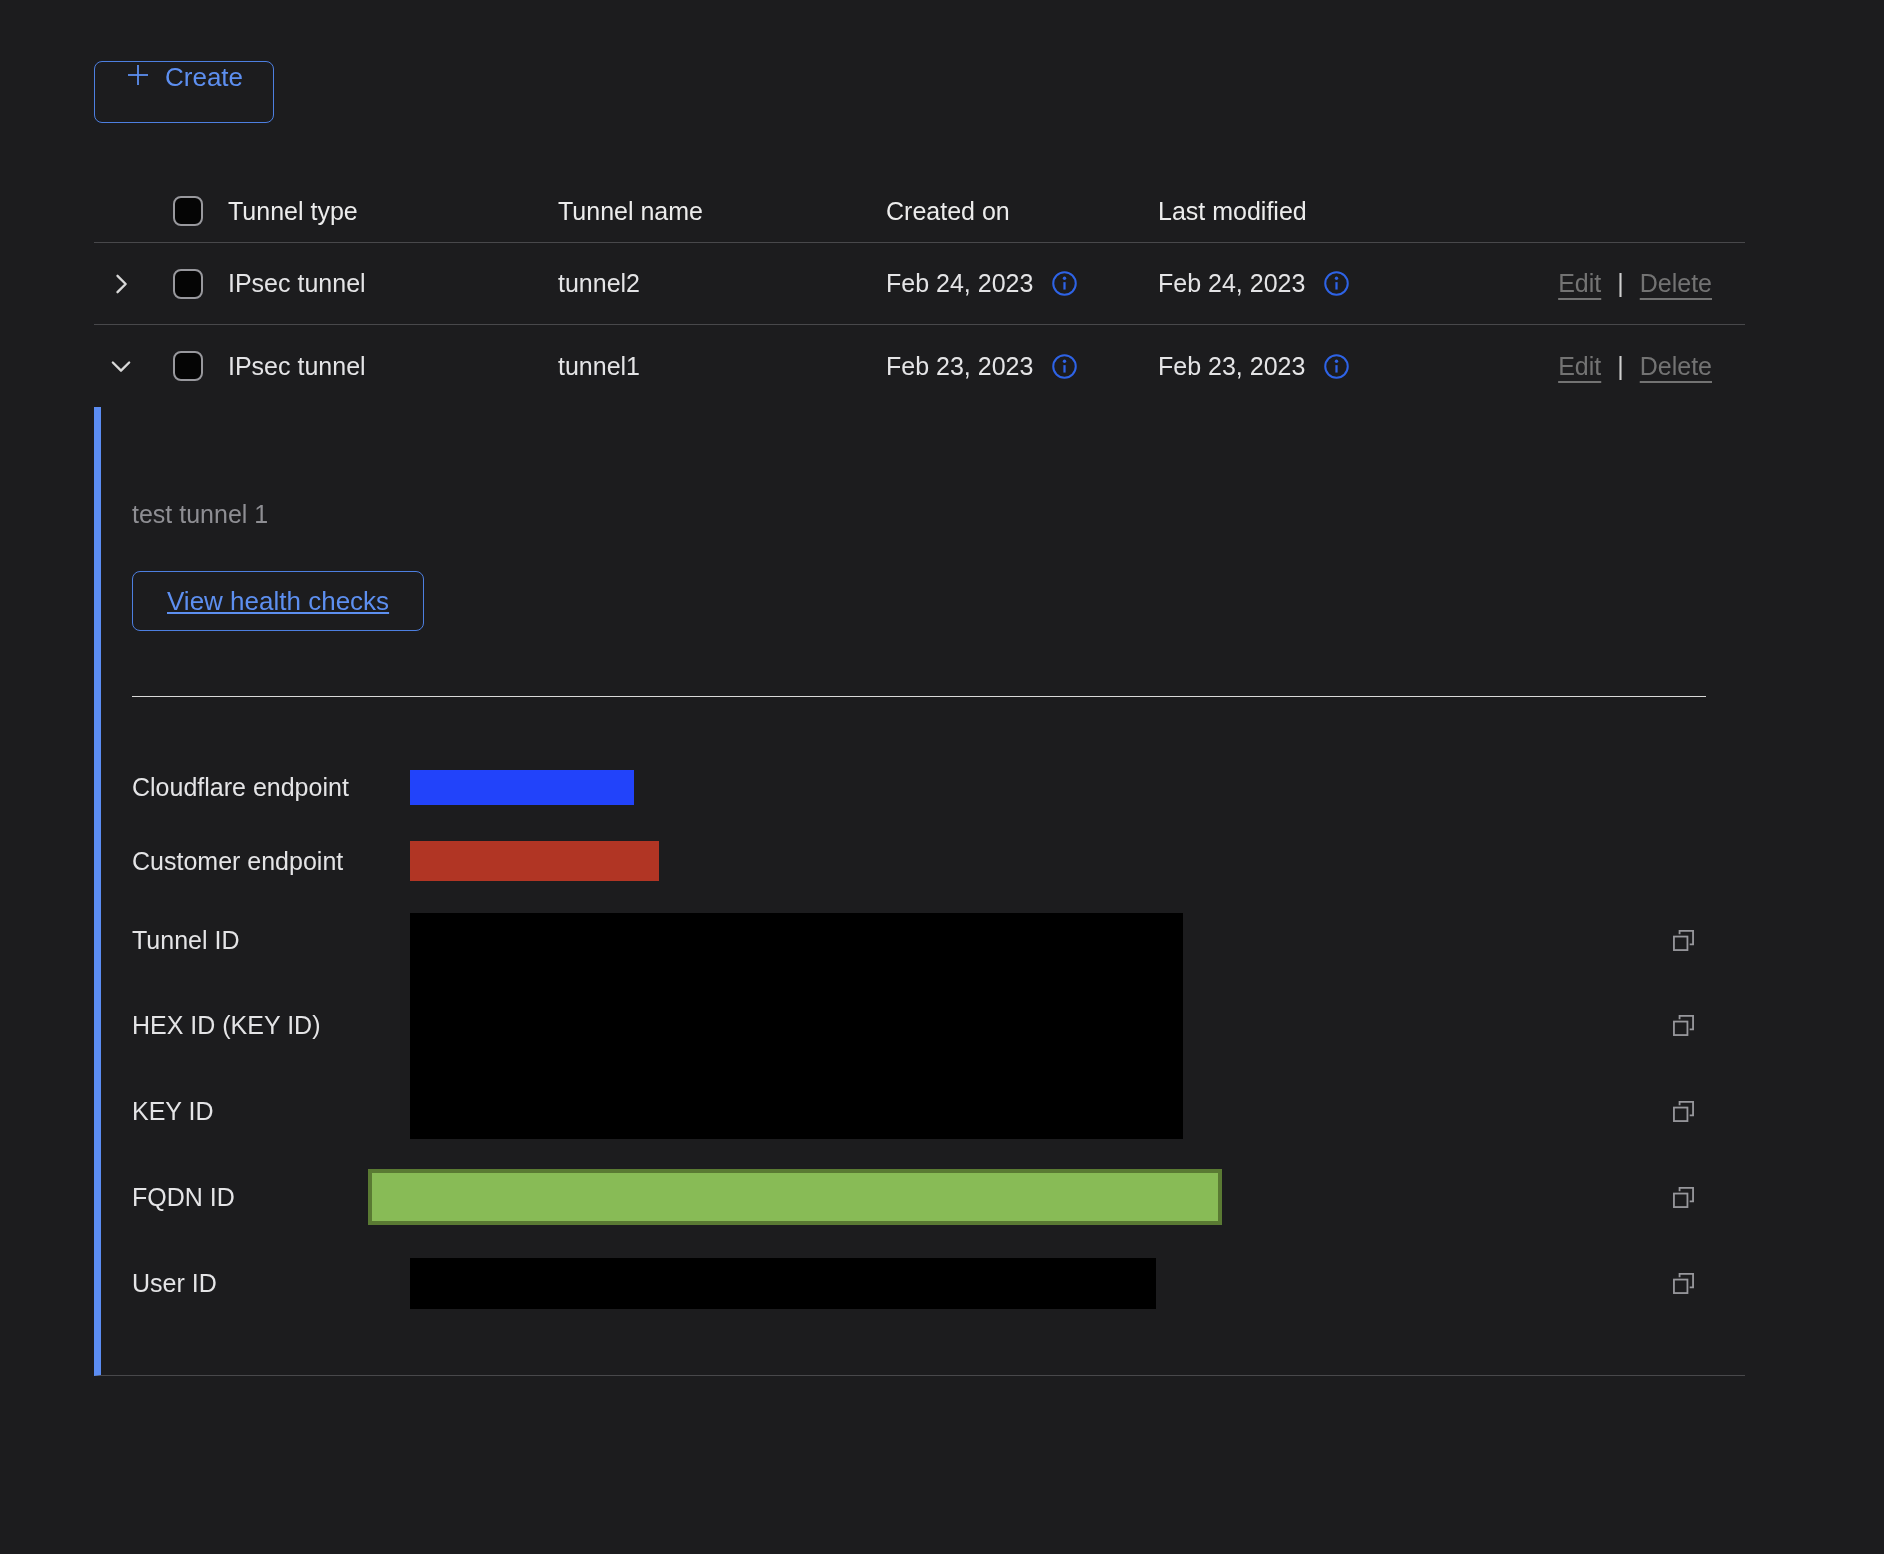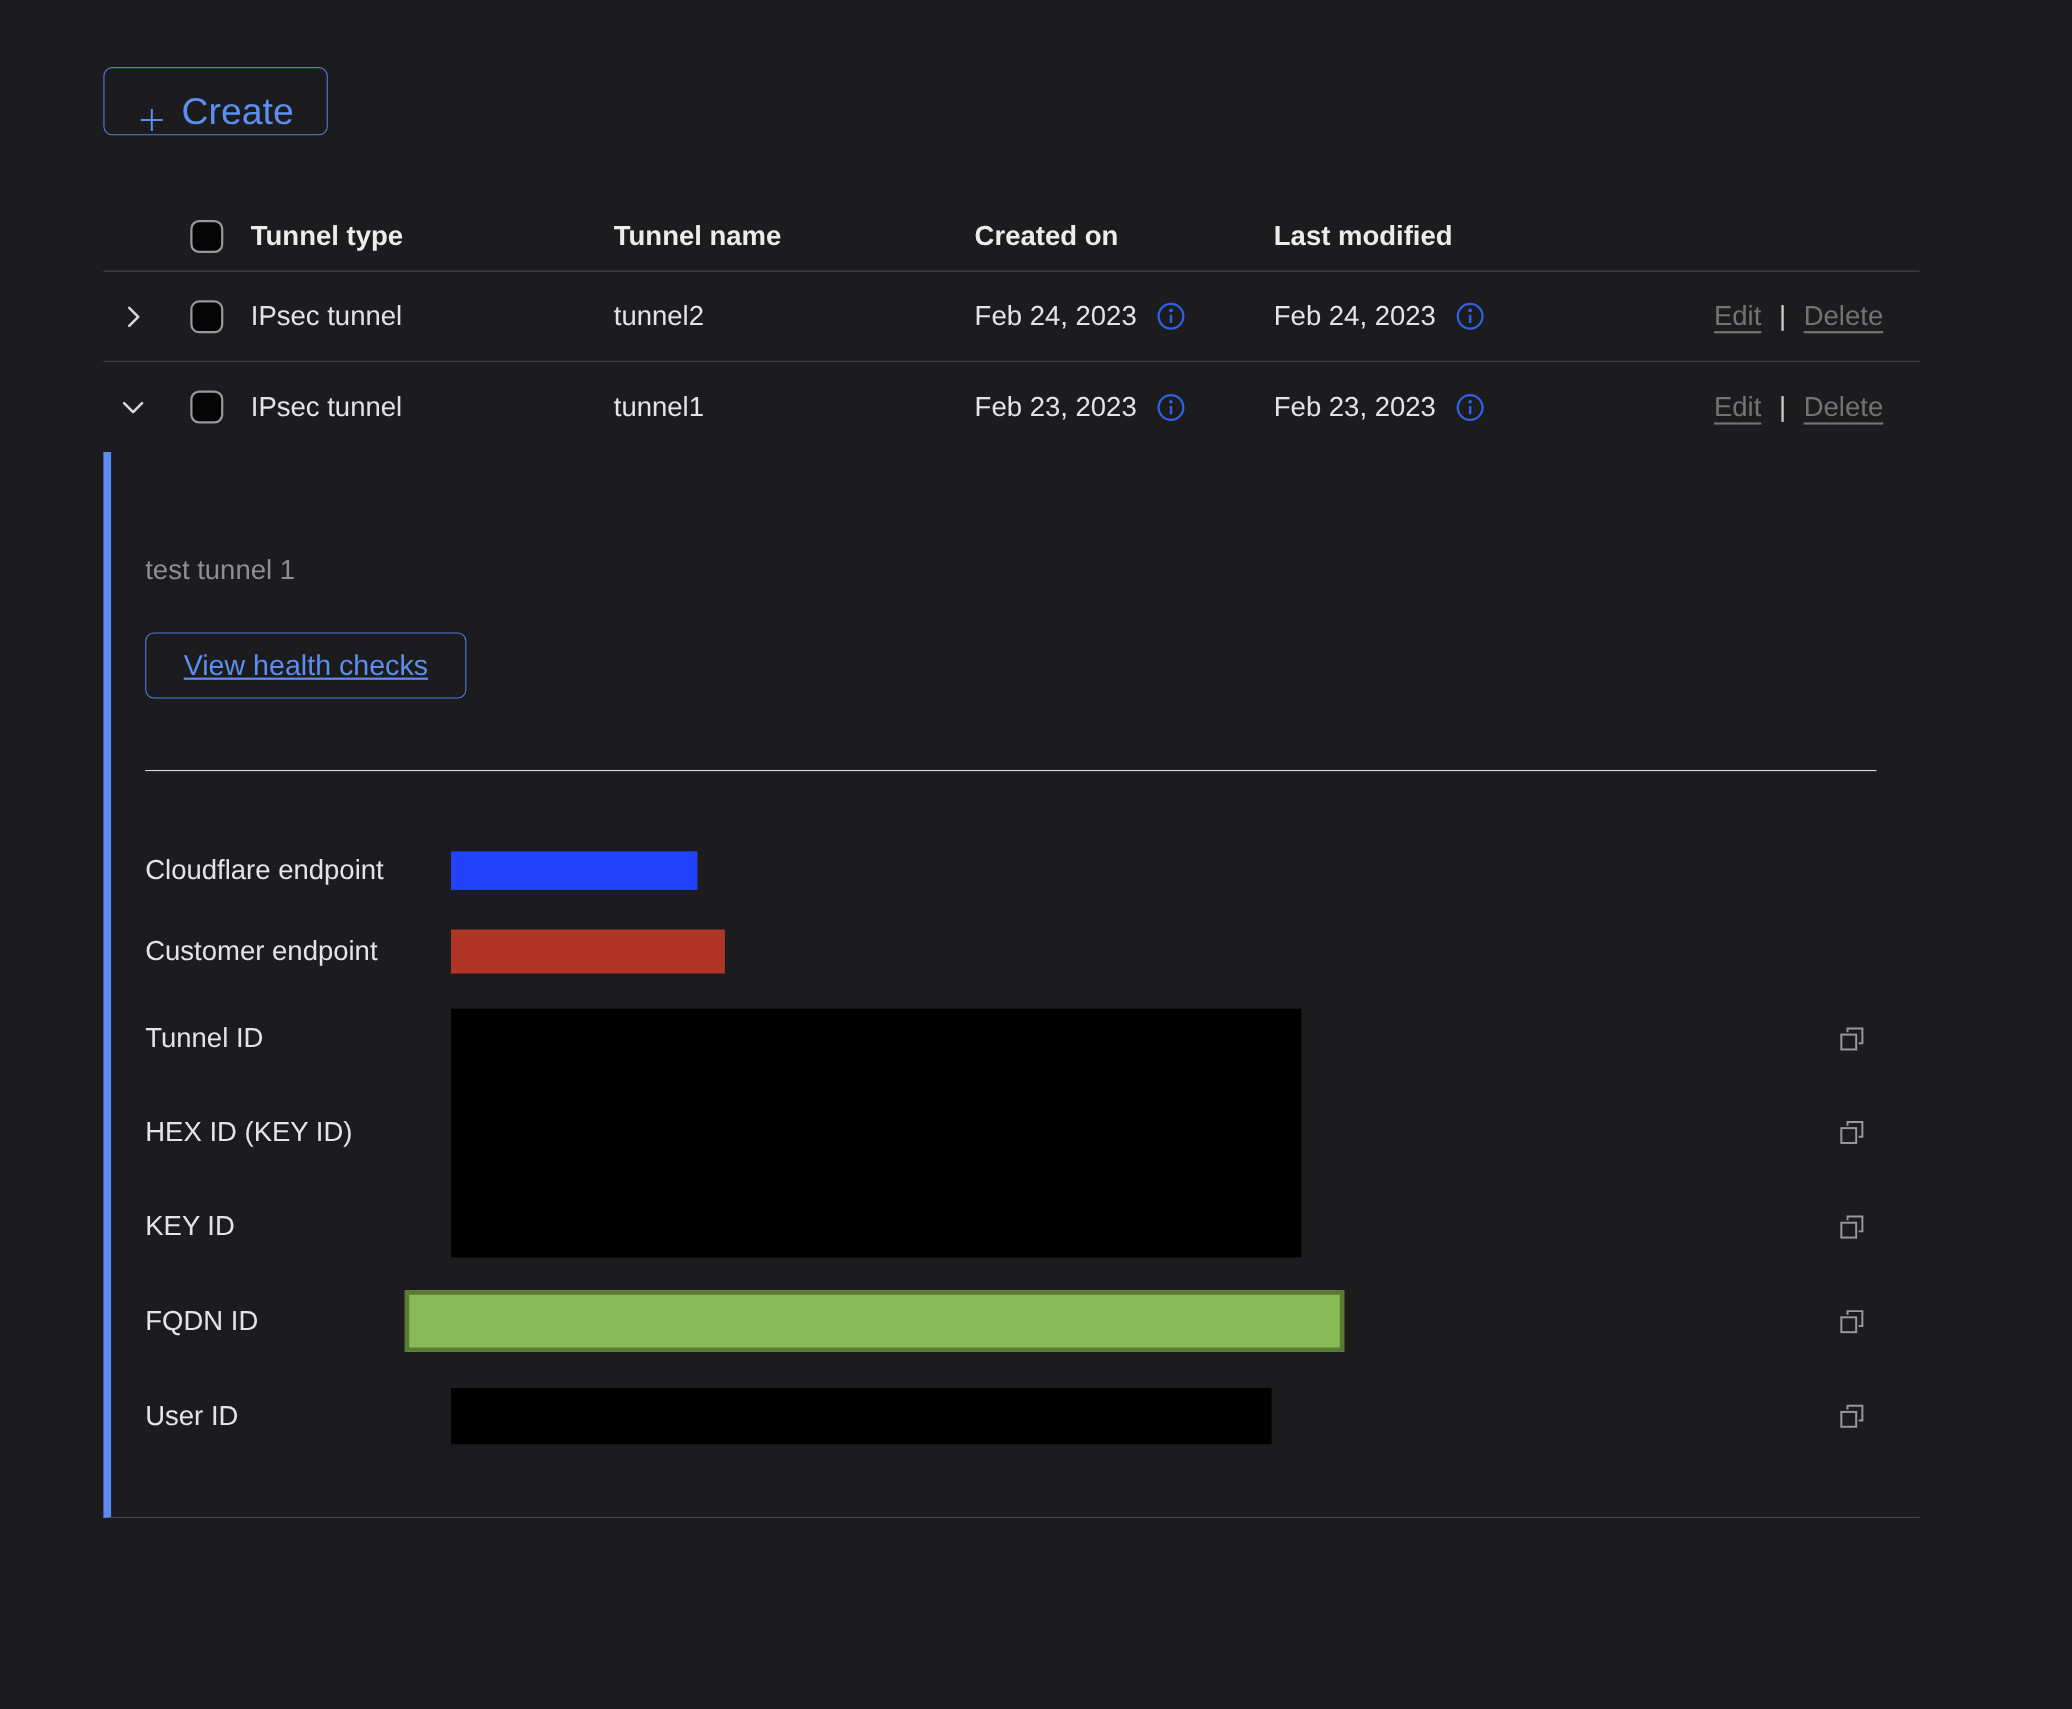--- a/index.html
+++ b/index.html
@@ -8,37 +8,37 @@
     width: 1884px; height: 1554px;
     background: #1c1c1e;
     font-family: "Liberation Sans", sans-serif;
     color: #e4e4e6;
     overflow: hidden;
   }
   .page { position: relative; padding: 61px 0 0 94px; }
 
   
   .create-btn {
-    display: inline-flex; align-items: flex-end; gap: 14px;
+    display: inline-flex; align-items: flex-start; gap: 14px;
     height: 62px; padding: 0 30px;
     background: transparent;
     border: 1.5px solid #4d7fe0; border-radius: 8px;
-    color: #5d8ff0; font-size: 34px; font-family: inherit;
+    color: #5d8ff0; font-size: 26px; font-family: inherit;
     cursor: pointer;
   }
   .plus-icon { display: inline-flex; }
 
   
   .table { width: 1651px; margin-top: 57px; font-size: 25px; }
   .row {
     display: grid;
     grid-template-columns: 54px 80px 330px 328px 272px 280px 1fr;
     align-items: center;
   }
-  .thead { height: 63px; border-bottom: 1px solid #48484b; font-weight: bold; color: #ececec; }
+  .thead { height: 63px; border-bottom: 1px solid #48484b; font-weight: normal; color: #ececec; }
   .trow  { height: 82px; border-bottom: 1px solid #48484b; }
   .trow.expanded { border-bottom: none; }
   .cell { display: flex; align-items: center; }
   .c-exp { justify-content: center; }
   .c-check { justify-content: center; }
   .checkbox {
     width: 30px; height: 30px; border-radius: 8px;
     border: 2px solid #98989d; background: #050505;
     display: inline-block; cursor: pointer;
   }

